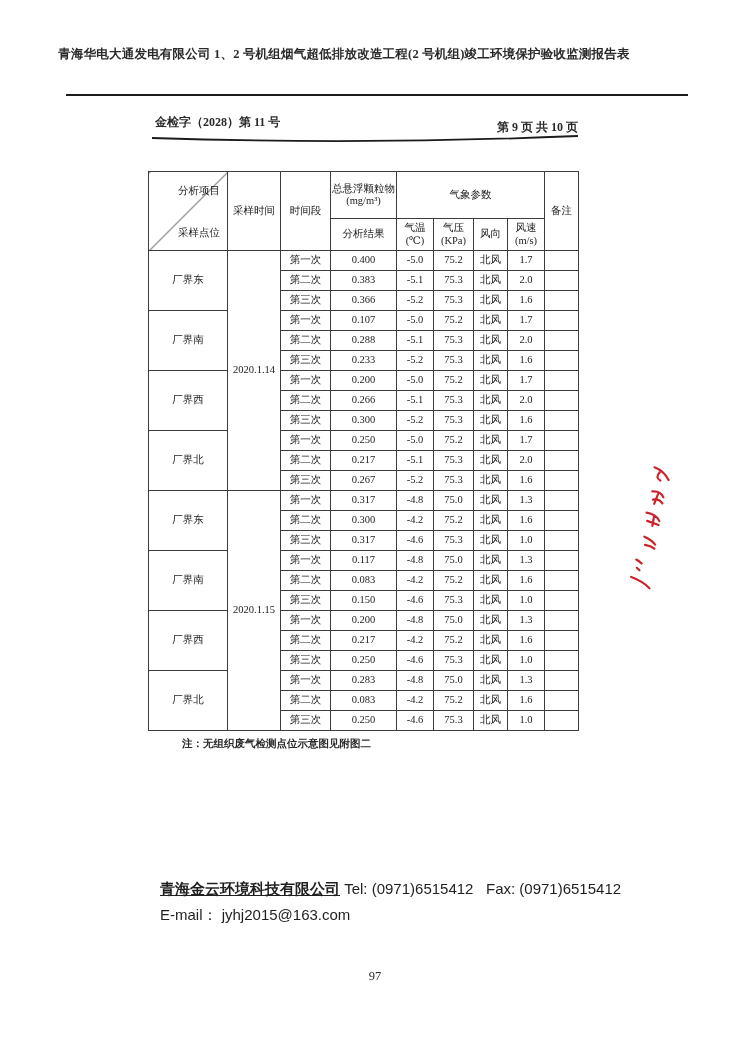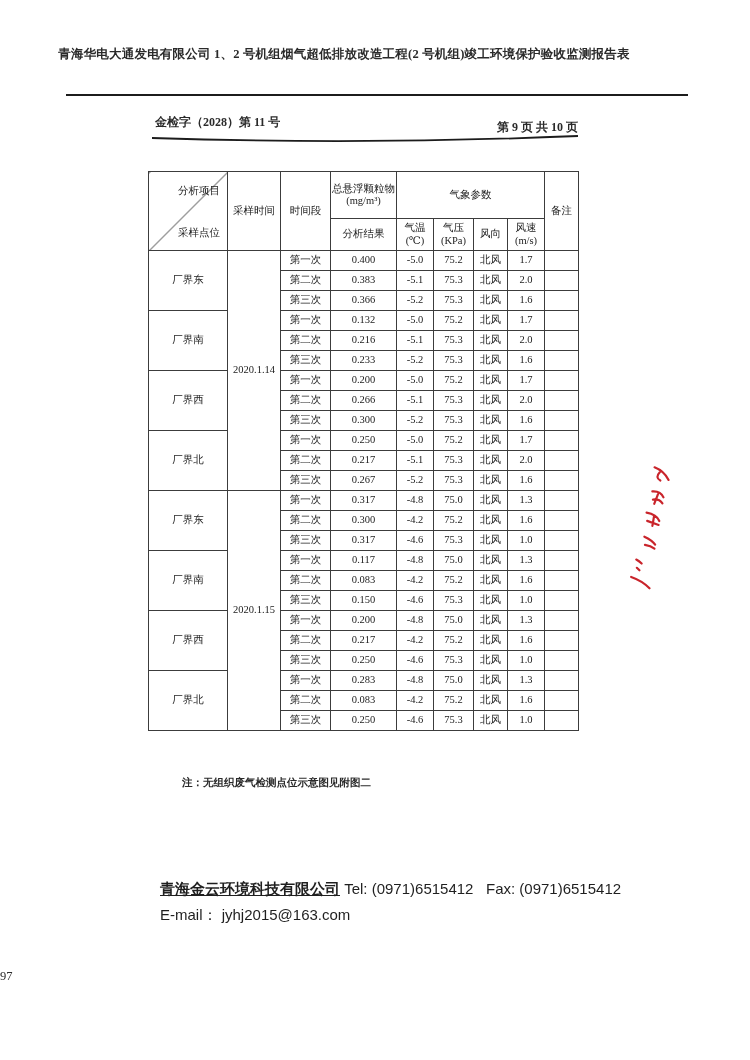--- a/index.html
+++ b/index.html
@@ -16,26 +16,26 @@
   table.main{position:absolute;top:171px;left:148px;border-collapse:collapse;table-layout:fixed;border-radius:14px;}
   table.main td,table.main th{border:1px solid #3c3c3c;padding:0;text-align:center;vertical-align:middle;
         font-size:10.5px;font-weight:400;line-height:1.15;color:#222;}
   table.main .hrow1 th{height:46px;}
   table.main .hrow2 th{height:31px;}
   table.main td.data-row{height:19px;}
   .corner-cell{position:relative;
         background:linear-gradient(to bottom right,transparent calc(50% - 0.7px),#3c3c3c calc(50% - 0.7px),#3c3c3c calc(50% + 0.7px),transparent calc(50% + 0.7px));}
   .corner-top{position:absolute;top:13px;right:7px;font-size:10.5px;}
   .corner-bottom{position:absolute;bottom:11px;left:5px;font-size:10.5px;margin-left:24px;}
-  .note-line{position:absolute;top:776px;left:182px;font-size:10.5px;font-weight:700;}
+  .note-line{position:absolute;top:737px;left:182px;font-size:10.5px;font-weight:700;}
   .red-mark{position:absolute;top:462px;left:630px;}
   .footer{position:absolute;top:876px;left:160px;font-family:"Liberation Sans","DejaVu Sans",sans-serif;
         font-size:15px;color:#1f1f1f;line-height:1.7;}
   .footer .company{font-weight:700;text-decoration:underline;}
-  .page-number{position:absolute;top:969px;left:0;width:750px;text-align:left;font-size:12.5px;}
+  .page-number{position:absolute;top:969px;left:0;width:750px;text-align:center;font-size:12.5px;}
 </style>
 </head>
 <body>
 
 <div id="page">
 
   <div class="doc-header-title">青海华电大通发电有限公司 1、2 号机组烟气超低排放改造工程(2 号机组)竣工环境保护验收监测报告表</div>
   <div class="rule1"></div>
 
   <div class="doc-no">金检字（2028）第 11 号</div>
@@ -116,30 +116,30 @@
           <td class="data-row">0.366</td>
           <td class="data-row">-5.2</td>
           <td class="data-row">75.3</td>
           <td class="data-row">北风</td>
           <td class="data-row">1.6</td>
           <td class="data-row"></td>
         </tr>
         <tr>
           <td class="data-row" rowspan="3">厂界南</td>
           <td class="data-row">第一次</td>
-          <td class="data-row">0.132</td>
+          <td class="data-row">0.107</td>
           <td class="data-row">-5.0</td>
           <td class="data-row">75.2</td>
           <td class="data-row">北风</td>
           <td class="data-row">1.7</td>
           <td class="data-row"></td>
         </tr>
         <tr>
           <td class="data-row">第二次</td>
-          <td class="data-row">0.216</td>
+          <td class="data-row">0.288</td>
           <td class="data-row">-5.1</td>
           <td class="data-row">75.3</td>
           <td class="data-row">北风</td>
           <td class="data-row">2.0</td>
           <td class="data-row"></td>
         </tr>
         <tr>
           <td class="data-row">第三次</td>
           <td class="data-row">0.233</td>
           <td class="data-row">-5.2</td>

